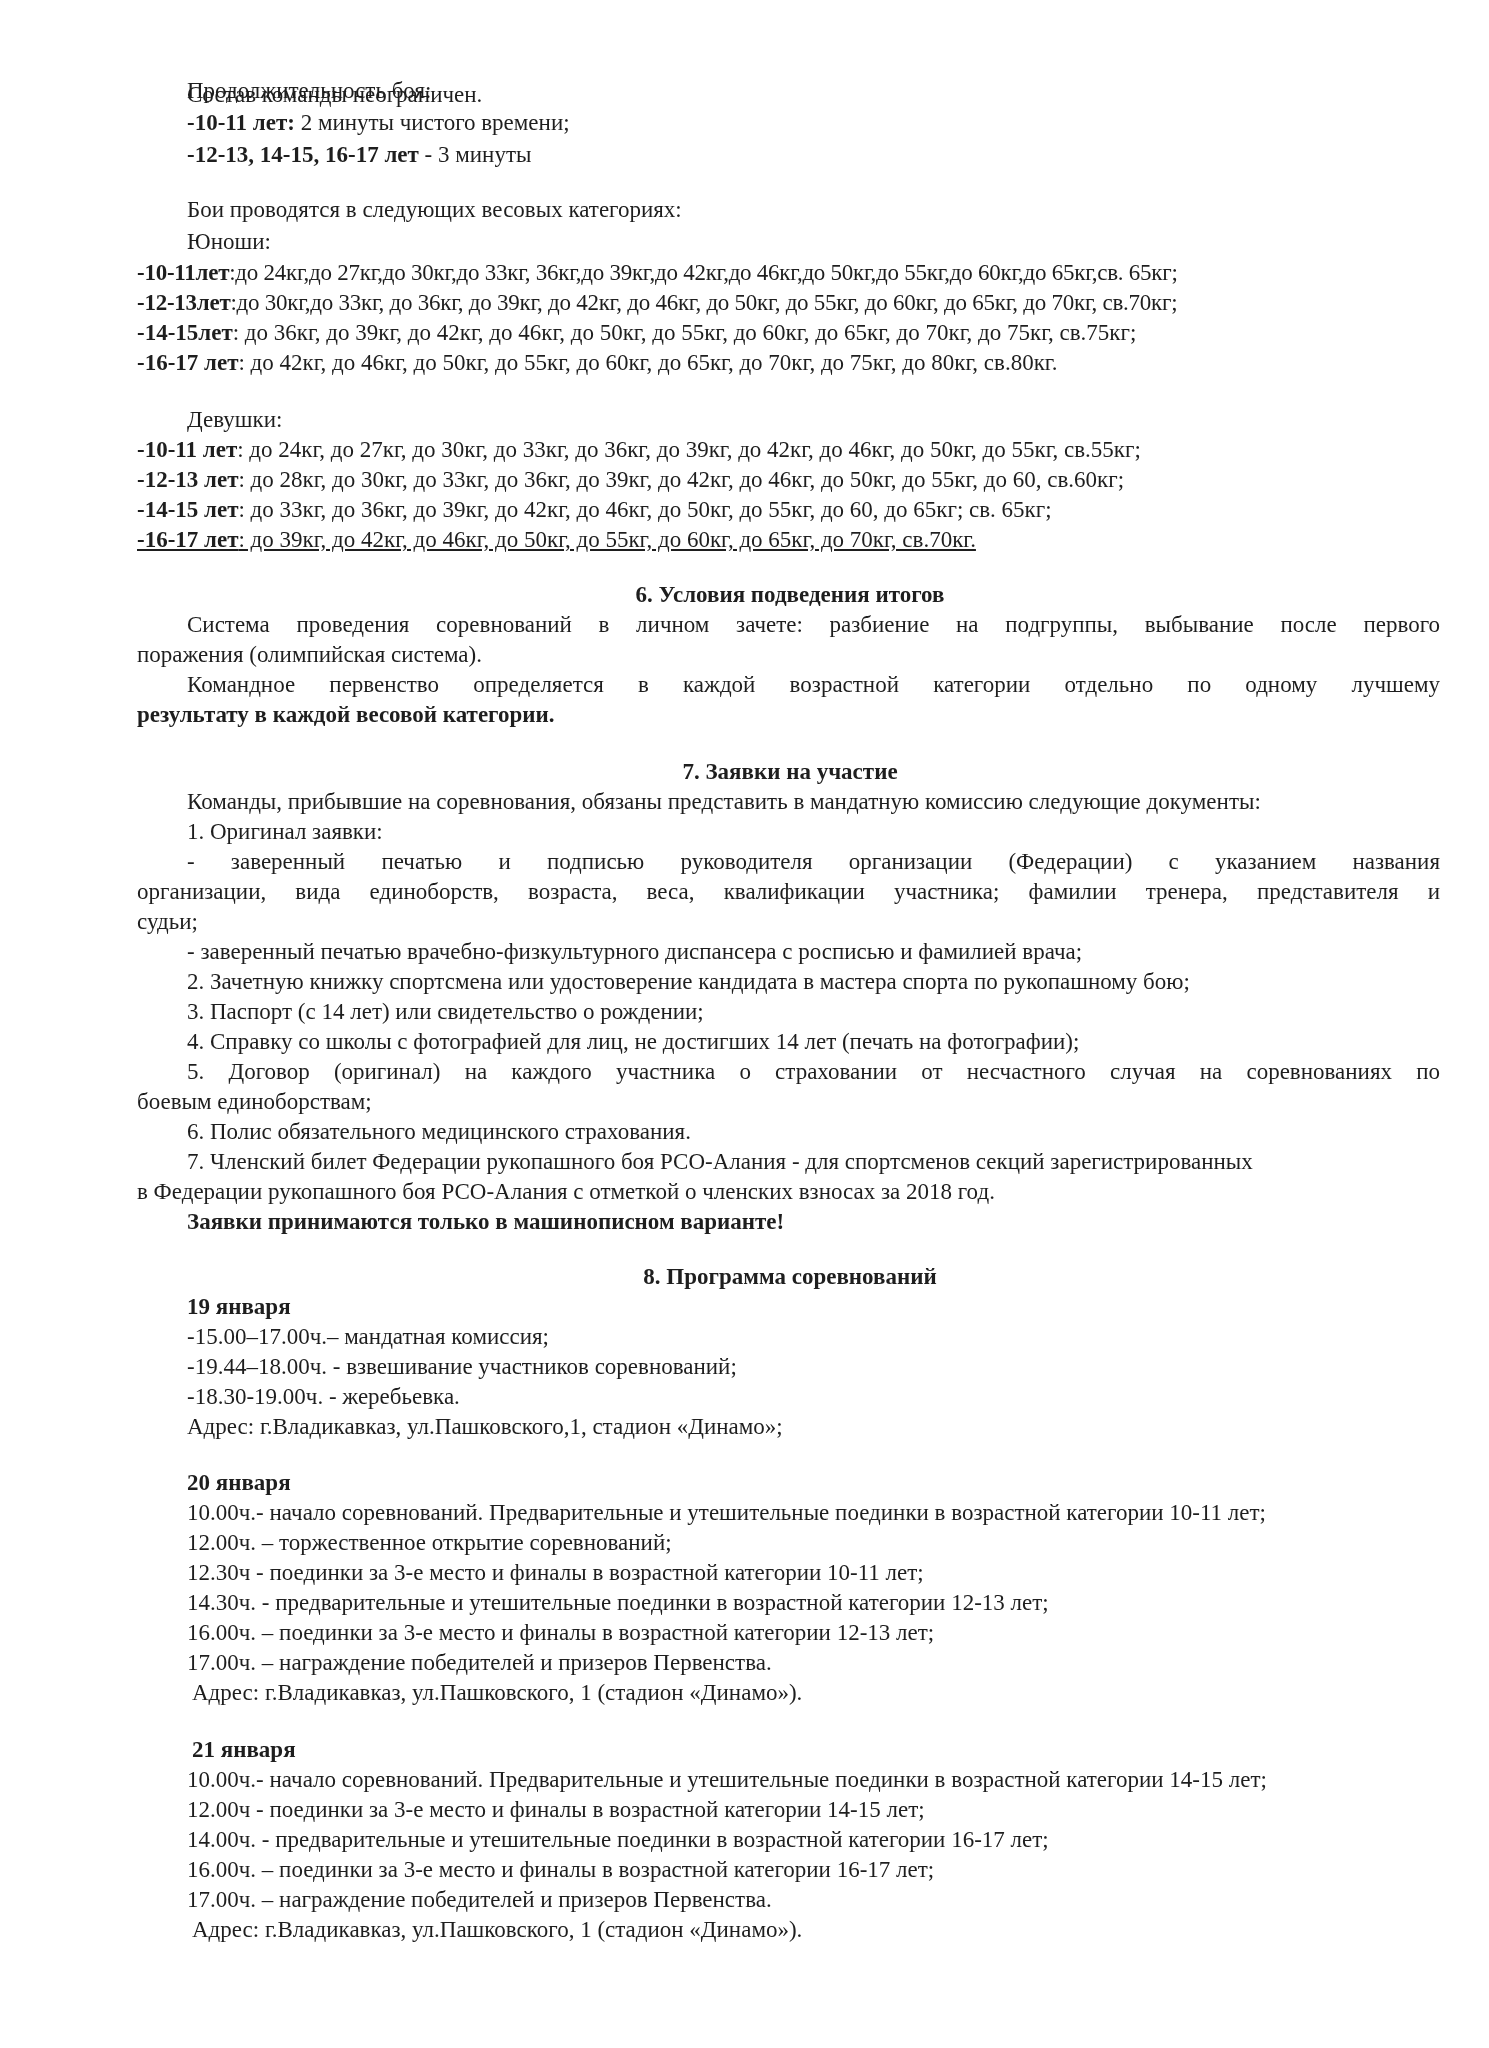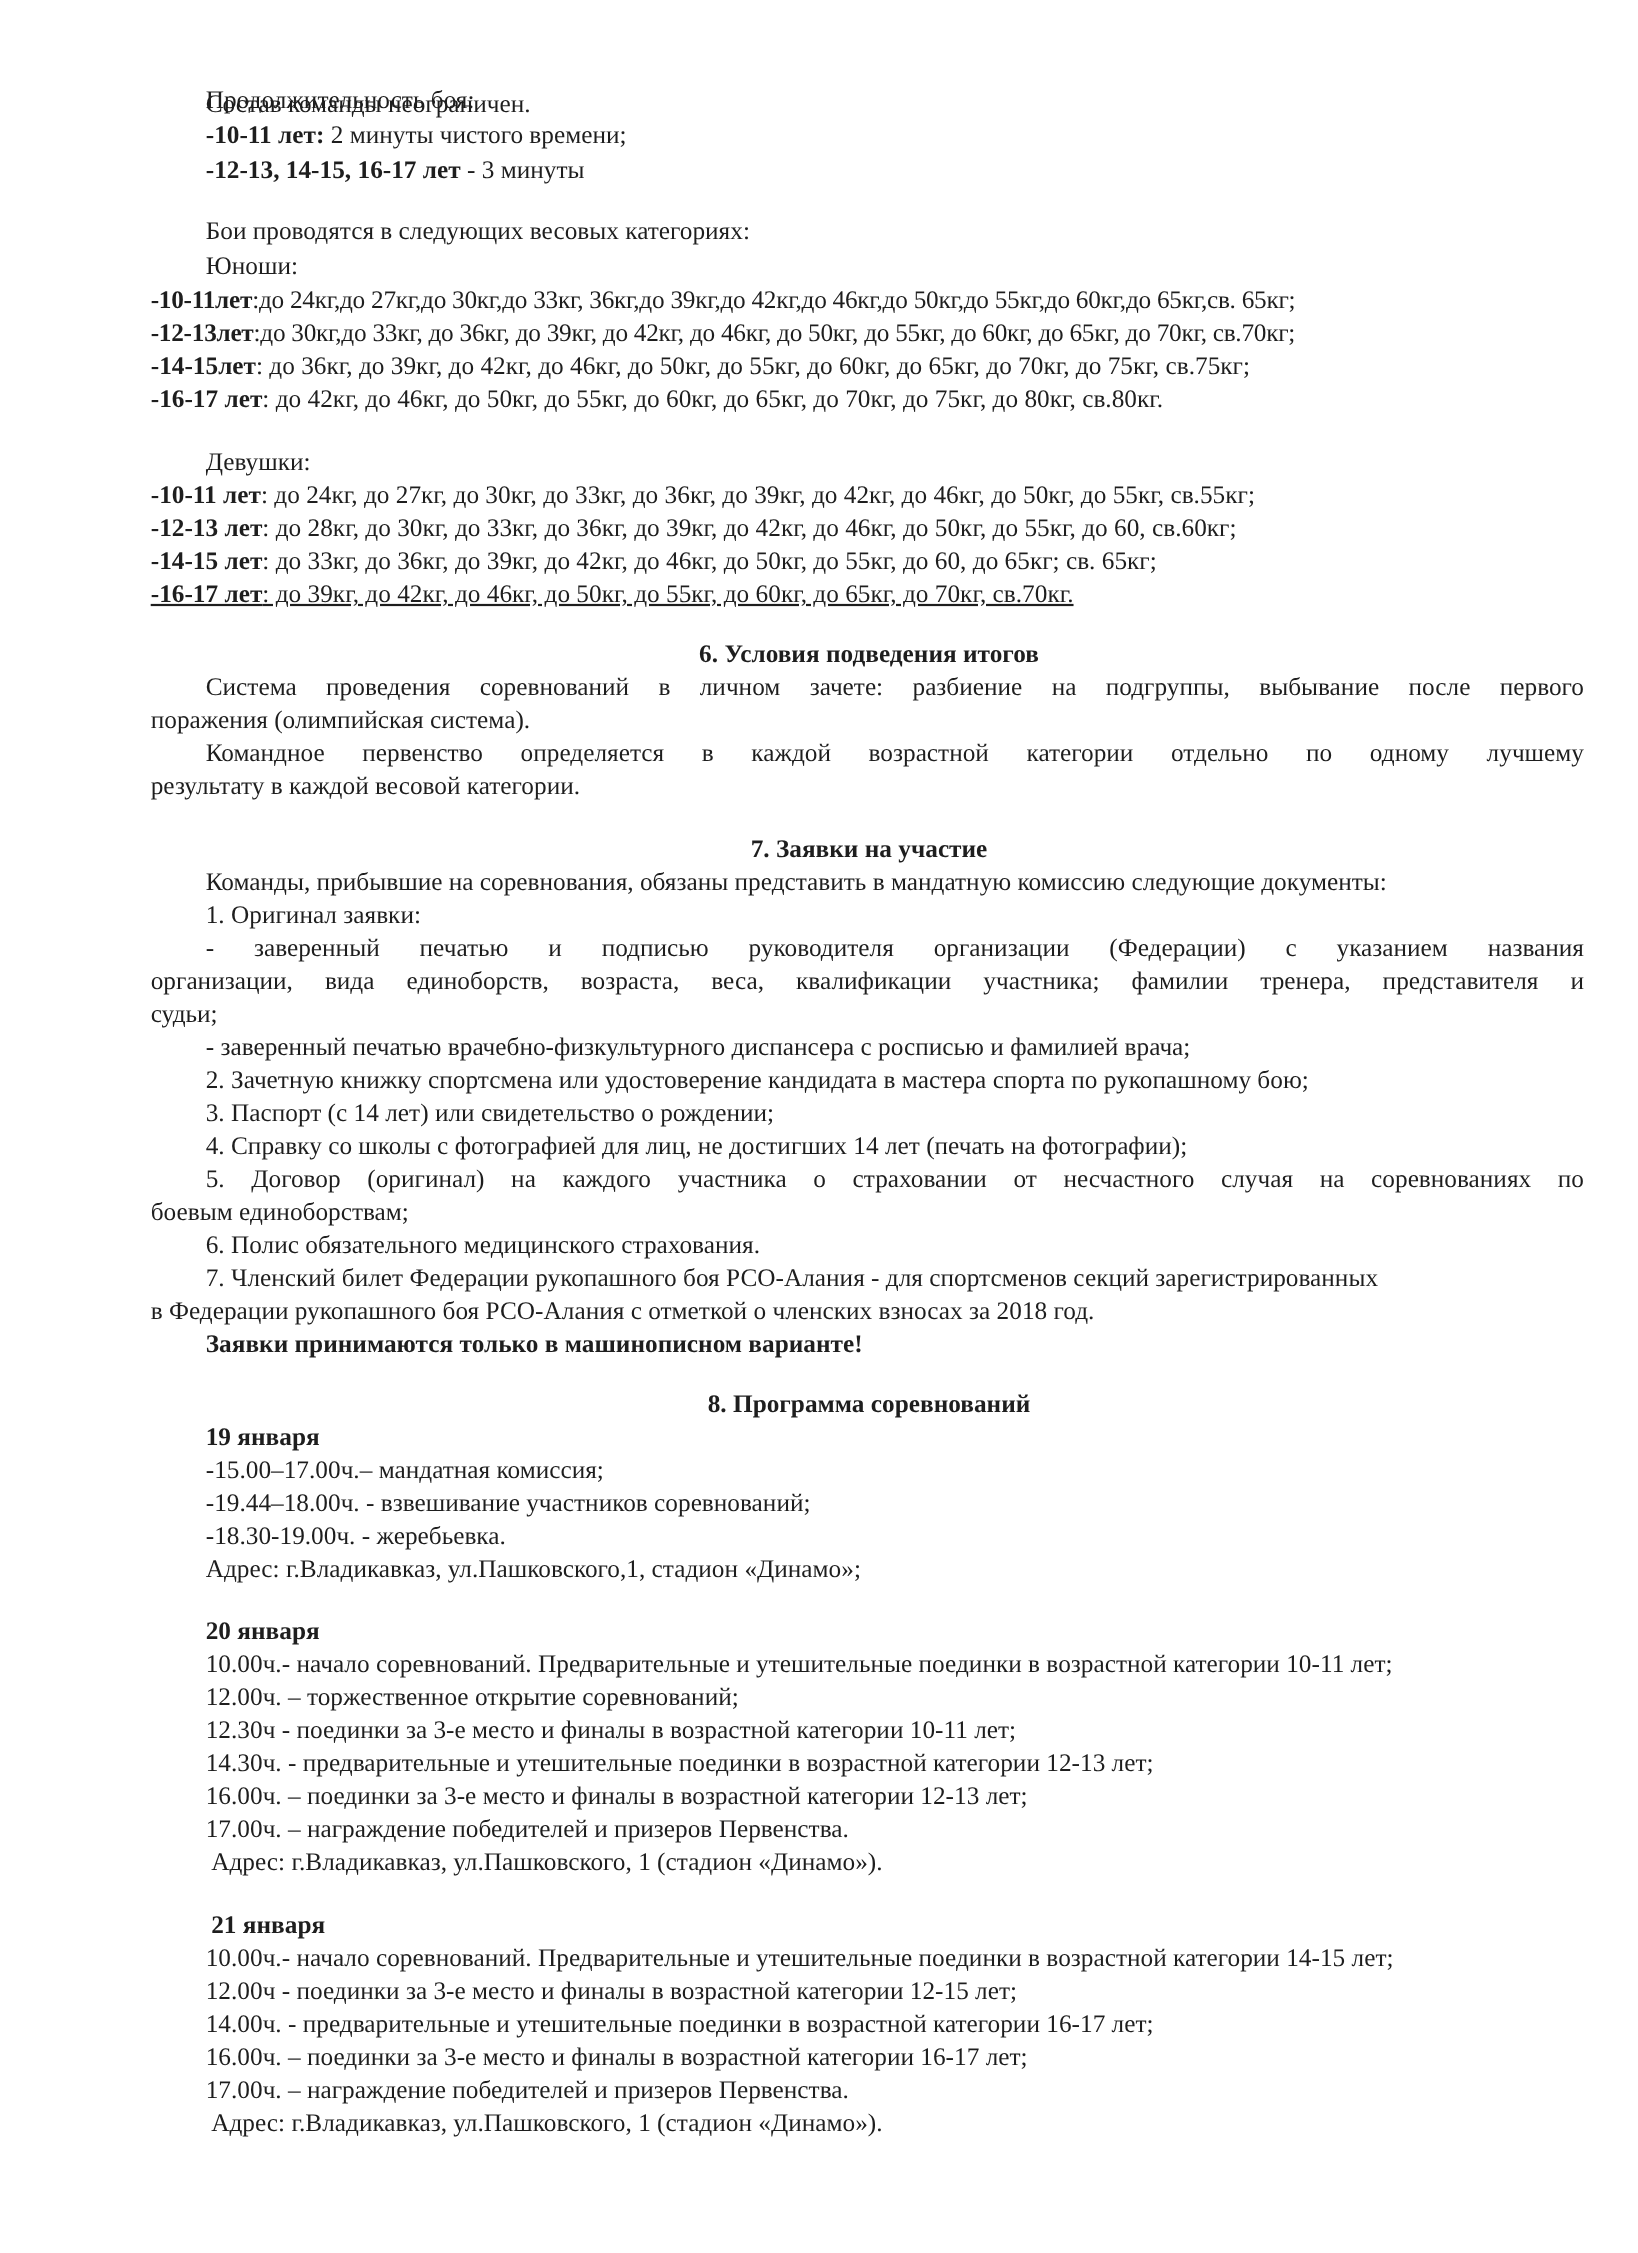--- a/index.html
+++ b/index.html
@@ -80,21 +80,21 @@
     <span class="b">-14-15 лет</span><span>: до 33кг, до 36кг, до 39кг, до 42кг, до 46кг, до 50кг, до 55кг, до 60, до 65кг; св. 65кг;</span>
   </div>
   <div class="ln" style="left:137px;top:525px;text-decoration:underline;">
     <span class="b">-16-17 лет</span><span>: до 39кг, до 42кг, до 46кг, до 50кг, до 55кг, до 60кг, до 65кг, до 70кг, св.70кг.</span>
   </div>
 
   <div class="center" style="top:580px;">6. Условия подведения итогов</div>
   <div class="ln just" style="left:187px;top:610px;width:1253px;">Система проведения соревнований в личном зачете: разбиение на подгруппы, выбывание после первого</div>
   <div class="ln" style="left:137px;top:640px;">поражения (олимпийская система).</div>
   <div class="ln just" style="left:187px;top:670px;width:1253px;">Командное первенство определяется в каждой возрастной категории отдельно по одному лучшему</div>
-  <div class="ln" style="left:137px;top:700px;">результату в каждой весовой категории.</div>
+  <div class="ln" style="left:137px;top:700px;font-weight:bold;">результату в каждой весовой категории.</div>
 
   <div class="center" style="top:757px;">7. Заявки на участие</div>
   <div class="ln" style="left:187px;top:787px;">Команды, прибывшие на соревнования, обязаны представить в мандатную комиссию следующие документы:</div>
   <div class="ln" style="left:187px;top:817px;">1. Оригинал заявки:</div>
   <div class="ln just" style="left:187px;top:847px;width:1253px;">- заверенный печатью и подписью руководителя организации (Федерации) с указанием названия</div>
   <div class="ln just" style="left:137px;top:877px;width:1303px;">организации, вида единоборств, возраста, веса, квалификации участника; фамилии тренера, представителя и</div>
   <div class="ln" style="left:137px;top:907px;">судьи;</div>
   <div class="ln" style="left:187px;top:937px;text-align:right;">- заверенный печатью врачебно-физкультурного диспансера с росписью и фамилией врача;</div>
   <div class="ln" style="left:187px;top:967px;">2. Зачетную книжку спортсмена или удостоверение кандидата в мастера спорта по рукопашному бою;</div>
   <div class="ln" style="left:187px;top:997px;">3. Паспорт (с 14 лет) или свидетельство о рождении;</div>
@@ -118,19 +118,19 @@
   <div class="ln" style="left:187px;top:1498px;">10.00ч.- начало соревнований. Предварительные и утешительные поединки в возрастной категории 10-11 лет;</div>
   <div class="ln" style="left:187px;top:1528px;">12.00ч. – торжественное открытие соревнований;</div>
   <div class="ln" style="left:187px;top:1558px;">12.30ч - поединки за 3-е место и финалы в возрастной категории 10-11 лет;</div>
   <div class="ln" style="left:187px;top:1588px;">14.30ч. - предварительные и утешительные поединки в возрастной категории 12-13 лет;</div>
   <div class="ln" style="left:187px;top:1618px;">16.00ч. – поединки за 3-е место и финалы в возрастной категории 12-13 лет;</div>
   <div class="ln" style="left:187px;top:1648px;">17.00ч. – награждение победителей и призеров Первенства.</div>
   <div class="ln" style="left:192px;top:1678px;">Адрес: г.Владикавказ, ул.Пашковского, 1 (стадион «Динамо»).</div>
 
   <div class="ln b" style="left:192px;top:1735px;">21 января</div>
   <div class="ln" style="left:187px;top:1765px;">10.00ч.- начало соревнований. Предварительные и утешительные поединки в возрастной категории 14-15 лет;</div>
-  <div class="ln" style="left:187px;top:1795px;">12.00ч - поединки за 3-е место и финалы в возрастной категории 12-15 лет;</div>
+  <div class="ln" style="left:187px;top:1795px;">12.00ч - поединки за 3-е место и финалы в возрастной категории 14-15 лет;</div>
   <div class="ln" style="left:187px;top:1825px;">14.00ч. - предварительные и утешительные поединки в возрастной категории 16-17 лет;</div>
   <div class="ln" style="left:187px;top:1855px;">16.00ч. – поединки за 3-е место и финалы в возрастной категории 16-17 лет;</div>
   <div class="ln" style="left:187px;top:1885px;">17.00ч. – награждение победителей и призеров Первенства.</div>
   <div class="ln" style="left:192px;top:1915px;">Адрес: г.Владикавказ, ул.Пашковского, 1 (стадион «Динамо»).</div>
 
 </div>
 
 </body></html>

